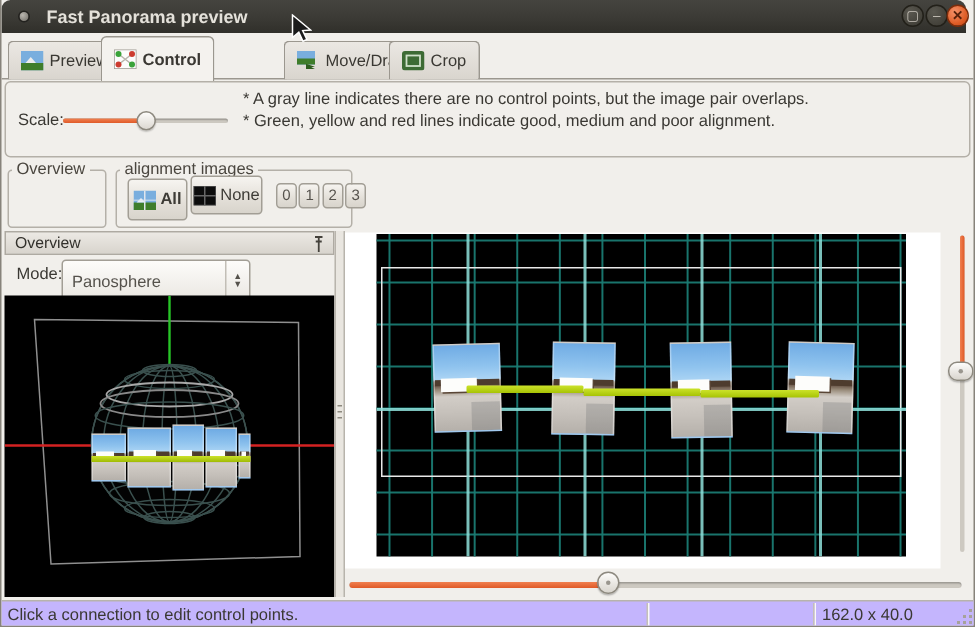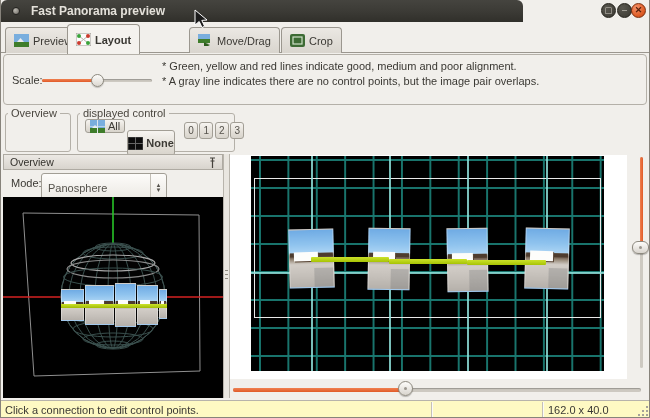--- a/index.html
+++ b/index.html
@@ -2,21 +2,21 @@
 <html><head>
 <meta charset="utf-8">
 <style>
   * { margin:0; padding:0; box-sizing:border-box; }
   html,body { width:650px; height:418px; }
   body { font-family:"Liberation Sans", sans-serif; font-size:11px; color:#3a3833; }
   #win { position:relative; width:650px; height:418px; background:#f1efeb;
          border:1px solid #87837b; border-top:none; overflow:hidden; }
 
   
-  .titlebar { position:absolute; left:0; top:0; width:522px; height:22px;
+  .titlebar { position:absolute; left:0; top:0; width:643px; height:22px;
     background:linear-gradient(180deg,#45443f 0%,#3b3a35 55%,#302f2a 100%);
     border-radius:6px 6px 0 0; }
   .titlebar .appicon { position:absolute; left:11px; top:7px; width:8px; height:8px;
     border-radius:50%; background:radial-gradient(circle at 35% 35%,#b9b6af,#6e6b64); border:1px solid #23221f; }
   .titlebar .title { position:absolute; left:30px; top:4px; font-weight:bold; font-size:12px; color:#e4e1da; }
   .winbtn { position:absolute; top:3px; width:15px; height:15px; border-radius:50%;
     border:1px solid #222019; text-align:center; line-height:13px; font-size:9px; color:#c9c5bc;
     background:radial-gradient(circle at 35% 30%,#5a5850,#3a3831); }
   .winbtn.close { background:radial-gradient(circle at 35% 30%,#f6926a,#dd5b24 65%,#b9441a);
     border-color:#7c2d0c; color:#57200a; font-weight:bold; }
@@ -86,21 +86,21 @@
   .photo .roof { position:absolute; left:0; top:40%; width:100%; height:7%; background:#4e3c2e; }
   .photo .shadow { position:absolute; right:0; bottom:0; width:45%; height:34%; background:rgba(70,72,80,.55); }
 
   .vslider-track { position:absolute; left:639px; top:157px; width:3px; height:211px; background:#cdc9c1; border-radius:2px; }
   .vslider-fill { position:absolute; left:0; top:0; width:100%; height:90px; background:linear-gradient(90deg,#f08050,#e05a28); border-radius:2px; }
   .pill-handle { position:absolute; background:linear-gradient(180deg,#fdfcfa,#d9d5ce); border:1px solid #8d897f; border-radius:6px; box-shadow:0 1px 1px rgba(0,0,0,.25); }
   .pill-handle:after { content:""; position:absolute; left:50%; top:50%; width:3px; height:3px; margin:-1.5px;
     border-radius:50%; background:#9a968e; }
 
   
-  .statusbar { position:absolute; left:0; top:400px; width:650px; height:18px; background:#fef9c3;
+  .statusbar { position:absolute; left:0; top:400px; width:650px; height:18px; background:#c4b5fd;
     border-top:1px solid #b7b3ab; }
   .statusbar .cell { position:absolute; top:2px; height:14px; line-height:14px; }
   .statusbar .sep { position:absolute; top:1px; width:1px; height:15px; background:#c4c0b8; box-shadow:1px 0 0 #fbfaf8; }
   .grip { }
   .resize-grip { position:absolute; right:2px; bottom:2px; width:11px; height:11px;
     background:
       radial-gradient(circle at 9px 2px, #a6a29a 1px, transparent 1.3px),
       radial-gradient(circle at 9px 6px, #a6a29a 1px, transparent 1.3px),
       radial-gradient(circle at 5px 6px, #a6a29a 1px, transparent 1.3px),
       radial-gradient(circle at 9px 10px,#a6a29a 1px, transparent 1.3px),
@@ -134,69 +134,69 @@
       </div>
       <div class="tab active" style="left: 66px;">
         <span class="ticon"><svg width="15" height="13" viewBox="0 0 15 13">
             <rect width="15" height="13" fill="#fcfcfc" stroke="#9a968e"></rect>
             <path d="M3 3L12 10M12 3L3 10" stroke="#b8b4ac" stroke-width="1"></path>
             <circle cx="3" cy="3" r="2" fill="#3aa33a"></circle>
             <circle cx="12" cy="3" r="2" fill="#cc3b2f"></circle>
             <circle cx="3" cy="10" r="2" fill="#cc3b2f"></circle>
             <circle cx="12" cy="10" r="2" fill="#3aa33a"></circle>
           </svg></span>
-        <span>Layout</span>
+        <span>Control</span>
       </div>
       <div class="tab" style="left: 188px;">
         <span class="ticon"><svg width="15" height="13" viewBox="0 0 15 13">
             <rect width="12" height="9" fill="#79aede"></rect>
             <rect y="5" width="12" height="4" fill="#3f7d2b"></rect>
             <path d="M6 12h6l-2.5-1.2 2.5-.3-6-2z" fill="#2e5d1e"></path>
           </svg></span>
         <span>Move/Drag</span>
       </div>
-      <div class="tab" style="left: 280px;">
+      <div class="tab" style="left: 258px;">
         <span class="ticon"><svg width="15" height="13" viewBox="0 0 15 13">
             <rect width="15" height="13" rx="2" fill="#3d6b34"></rect>
             <rect x="3" y="3" width="9" height="7" fill="none" stroke="#cfe0c9" stroke-width="1.2"></rect>
           </svg></span>
         <span>Crop</span>
       </div>
     </div>
 
   <div class="instrpanel">
     <span class="scale-label">Scale:</span>
     <div class="slider-track" style="left:38px;top:24px;width:110px;height:3px">
       <div class="slider-fill" style="width:55px"></div>
     </div>
     <div class="round-handle" style="left:87px;top:19px"></div>
     <div class="instr-lines">
+        <div>* A gray line indicates there are no control points, but the image pair overlaps.</div>
         <div>* Green, yellow and red lines indicate good, medium and poor alignment.</div>
-        <div>* A gray line indicates there are no control points, but the image pair overlaps.</div>
       </div>
   </div>
 
   <fieldset class="grp" style="left:4px;width:66px">
     <legend>Overview</legend>
   </fieldset>
 
   <fieldset class="grp" style="left:76px;width:158px">
-    <legend>displayed control</legend>
+    <legend>alignment images</legend>
   </fieldset>
-  <div class="btn" style="left:84px;top:119px;width:40px;height:14px;font-weight:normal">
+  <div class="btn" style="left:84px;top:119px;width:40px;height:28px;font-weight:bold">
     <span class="bicon"><svg width="15" height="13" viewBox="0 0 15 13">
           <rect x="0" y="0" width="15" height="13" fill="#79aede"></rect>
           <rect x="0" y="8" width="15" height="5" fill="#3f7d2b"></rect>
           <path d="M2 8l3-3 3 3z" fill="#e8eef5"></path>
           <rect x="7" y="0" width="1" height="13" fill="#dfe6ee"></rect>
           <rect x="0" y="6" width="15" height="1" fill="#dfe6ee" opacity=".6"></rect>
         </svg></span>
     <span>All</span>
   </div>
-  <div class="btn" style="left:126px;top:130px;width:48px;height:26px;font-weight:bold">
+  <div class="btn" style="left:126px;top:117px;width:48px;height:26px;font-weight:normal">
     <span class="bicon"><svg width="15" height="13" viewBox="0 0 15 13">
           <rect x="0" y="0" width="15" height="13" fill="#0c0c0c" stroke="#555" stroke-width="1"></rect>
           <rect x="7" y="0" width="1" height="13" fill="#666"></rect>
           <rect x="0" y="6" width="15" height="1" fill="#666"></rect>
         </svg></span>
     <span>None</span>
   </div>
   <div id="numbtns">
       <div class="btn numbtn" style="left: 183px; top: 122px; width: 14px; height: 17px;">0</div>
       <div class="btn numbtn" style="left: 198.4px; top: 122px; width: 14px; height: 17px;">1</div>

